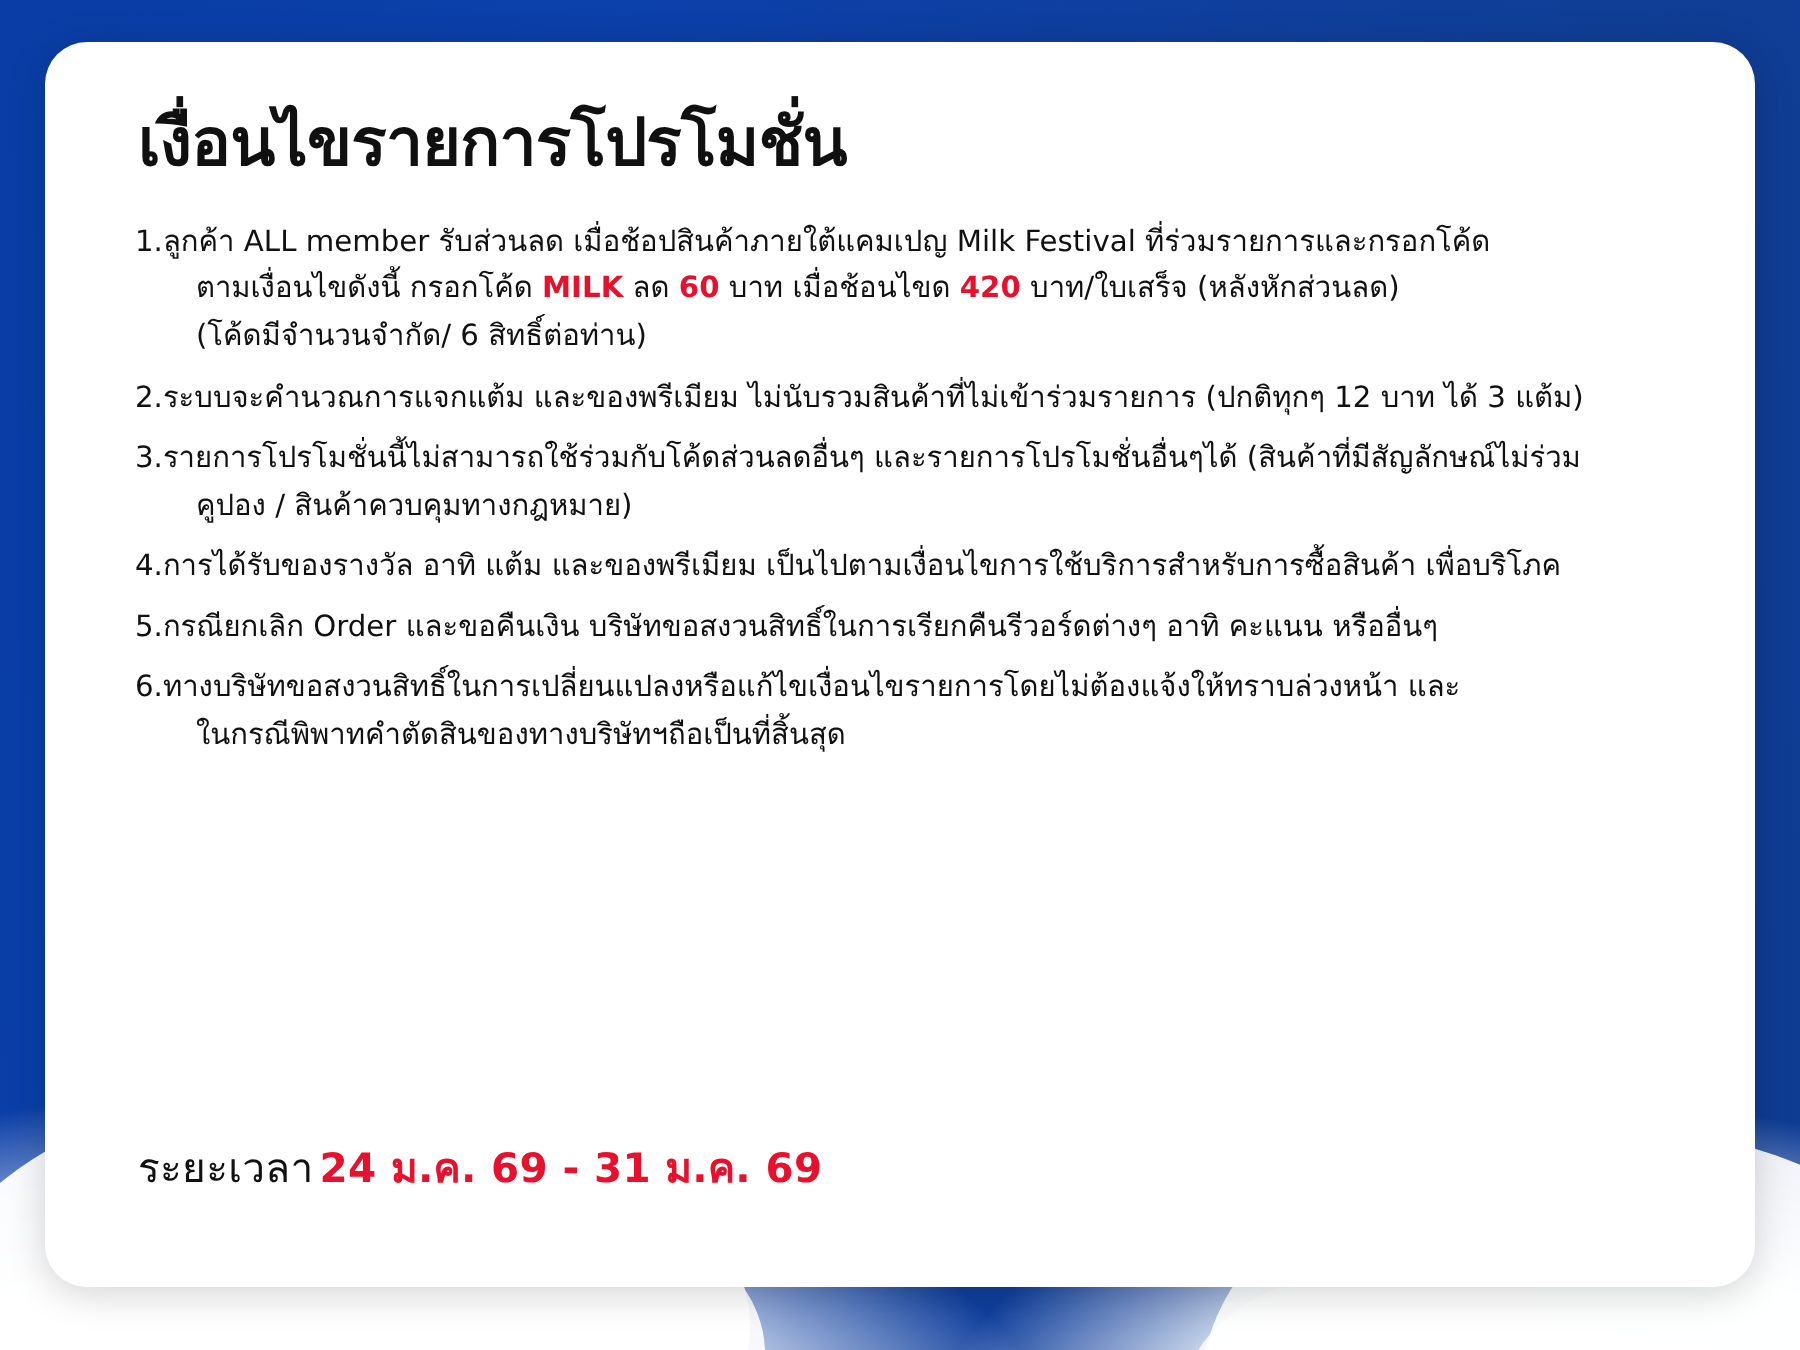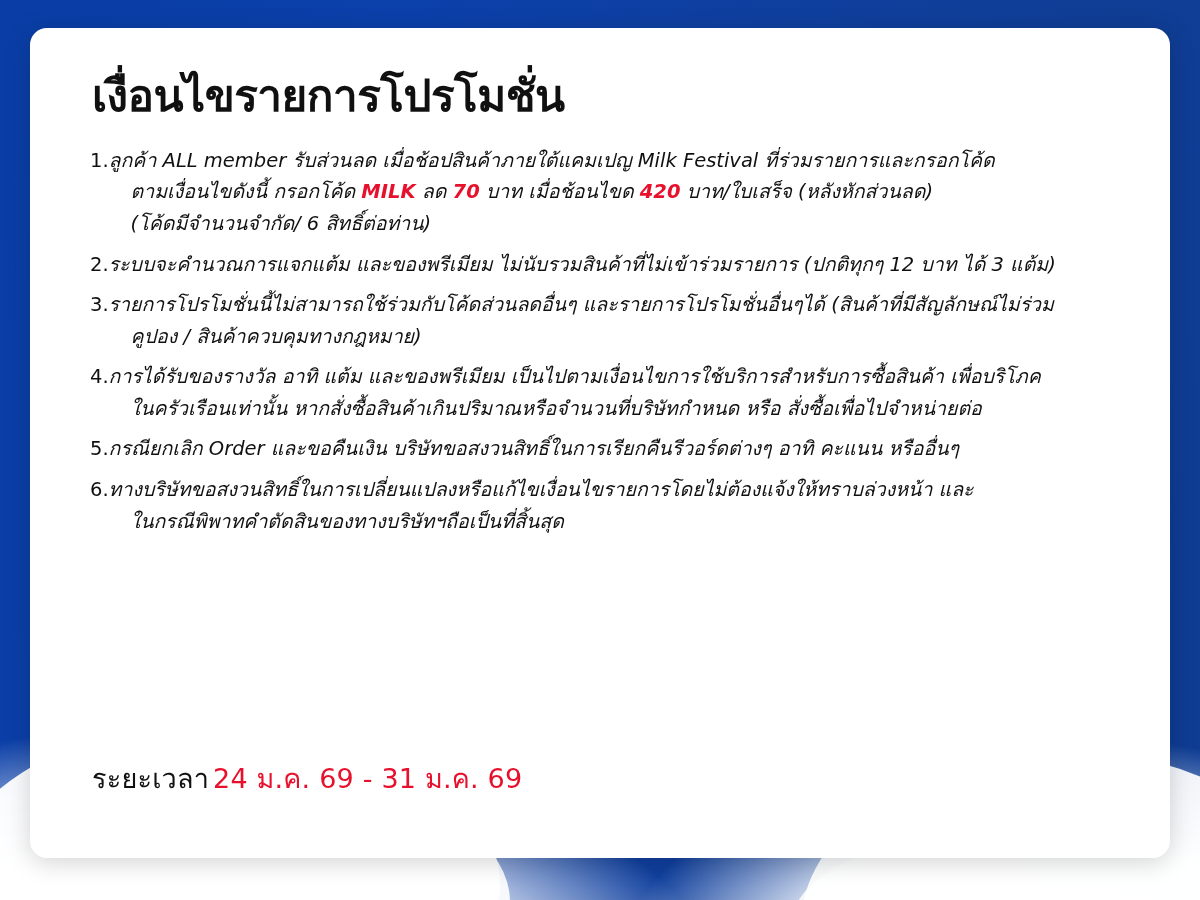--- a/index.html
+++ b/index.html
@@ -68,21 +68,21 @@
     opacity: .8;
   }
 
   .card {
     position: absolute;
     left: 30px;
     top: 28px;
     width: 1140px;
     height: 830px;
     background: #ffffff;
-    border-radius: 17px;
+    border-radius: 28px;
     box-shadow: 0 4px 26px rgba(0,0,0,0.18);
     padding: 28px 42px 0 42px;
     box-sizing: border-box;
   }
 
   .title {
     font-size: 44px;
     font-weight: 700;
     color: #101010;
     letter-spacing: -0.5px;
@@ -104,21 +104,20 @@
     color: #111111;
     margin-bottom: 9px;
     padding-left: 18px;
   }
   .term .marker {
     flex: 0 0 auto;
     white-space: pre;
   }
   .term .body {
     flex: 1 1 auto;
-    font-style: italic;
   }
   .term .line2,
   .term .line3,
   .term .line4 {
     display: block;
     padding-left: 22px;
   }
 
   .hl {
     color: #e8112d;
@@ -129,21 +128,21 @@
   .period {
     position: absolute;
     left: 62px;
     bottom: 58px;
     font-size: 27px;
     color: #111111;
     letter-spacing: .2px;
   }
   .period .dates {
     color: #e8112d;
-    font-weight: 400;
+    font-weight: 700;
     margin-left: 4px;
   }
 </style>
 </head>
 <body>
 
 <div class="poster">
 
   <div class="splash-a"></div>
   <div class="splash-b"></div>
@@ -153,21 +152,21 @@
   <div class="card">
 
     <h1 class="title">เงื่อนไขรายการโปรโมชั่น</h1>
 
     <ul class="terms">
 
       <li class="term">
         <span class="marker">1.</span>
         <span class="body">
           <span>ลูกค้า ALL member รับส่วนลด  เมื่อช้อปสินค้าภายใต้แคมเปญ Milk Festival ที่ร่วมรายการและกรอกโค้ด</span>
-          <span class="line2"><span>ตามเงื่อนไขดังนี้  กรอกโค้ด </span><span class="hl">MILK</span><span> ลด </span><span class="hl">70</span><span> บาท เมื่อช้อนไขด </span><span class="hl">420</span><span> บาท/ใบเสร็จ (หลังหักส่วนลด)</span></span>
+          <span class="line2"><span>ตามเงื่อนไขดังนี้  กรอกโค้ด </span><span class="hl">MILK</span><span> ลด </span><span class="hl">60</span><span> บาท เมื่อช้อนไขด </span><span class="hl">420</span><span> บาท/ใบเสร็จ (หลังหักส่วนลด)</span></span>
           <span class="line3">(โค้ดมีจำนวนจำกัด/ 6 สิทธิ์ต่อท่าน)</span>
         </span>
       </li>
 
       <li class="term">
         <span class="marker">2.</span>
         <span class="body">
           <span> ระบบจะคำนวณการแจกแต้ม และของพรีเมียม ไม่นับรวมสินค้าที่ไม่เข้าร่วมรายการ (ปกติทุกๆ 12 บาท ได้ 3 แต้ม)</span>
         </span>
       </li>
@@ -177,21 +176,20 @@
         <span class="body">
           <span>รายการโปรโมชั่นนี้ไม่สามารถใช้ร่วมกับโค้ดส่วนลดอื่นๆ และรายการโปรโมชั่นอื่นๆได้ (สินค้าที่มีสัญลักษณ์ไม่ร่วม</span>
           <span class="line2">คูปอง / สินค้าควบคุมทางกฎหมาย)</span>
         </span>
       </li>
 
       <li class="term">
         <span class="marker">4.</span>
         <span class="body">
           <span> การได้รับของรางวัล อาทิ แต้ม และของพรีเมียม เป็นไปตามเงื่อนไขการใช้บริการสำหรับการซื้อสินค้า เพื่อบริโภค</span>
-          <span class="line2">ในครัวเรือนเท่านั้น หากสั่งซื้อสินค้าเกินปริมาณหรือจำนวนที่บริษัทกำหนด หรือ สั่งซื้อเพื่อไปจำหน่ายต่อ</span>
         </span>
       </li>
 
       <li class="term">
         <span class="marker">5.</span>
         <span class="body">
           <span> กรณียกเลิก Order และขอคืนเงิน บริษัทขอสงวนสิทธิ์ในการเรียกคืนรีวอร์ดต่างๆ อาทิ คะแนน หรืออื่นๆ</span>
         </span>
       </li>
 

